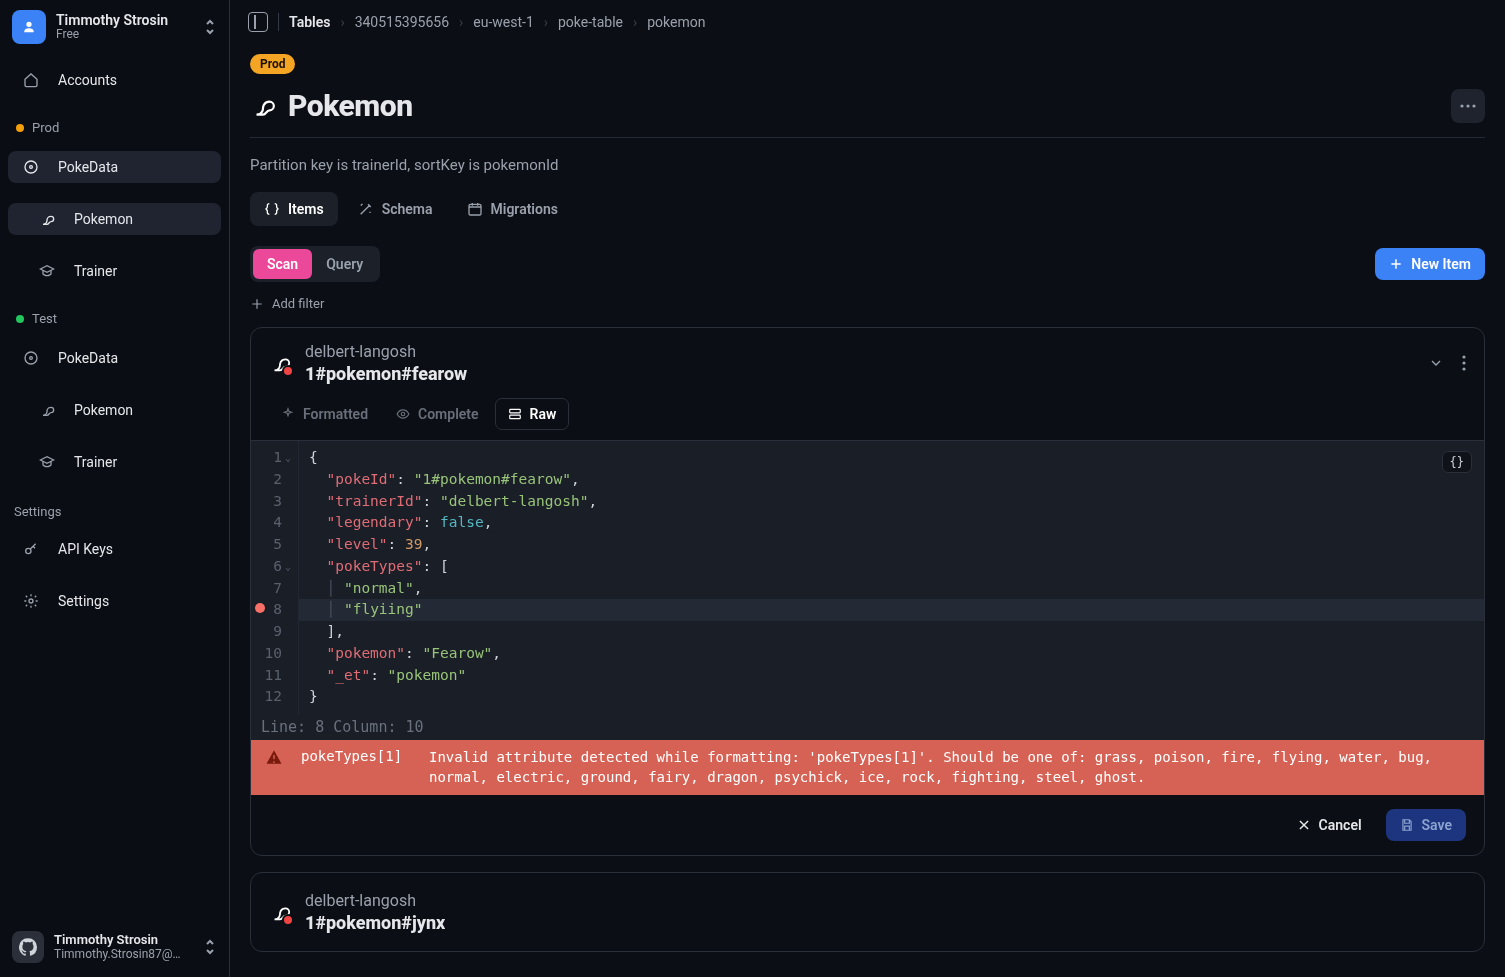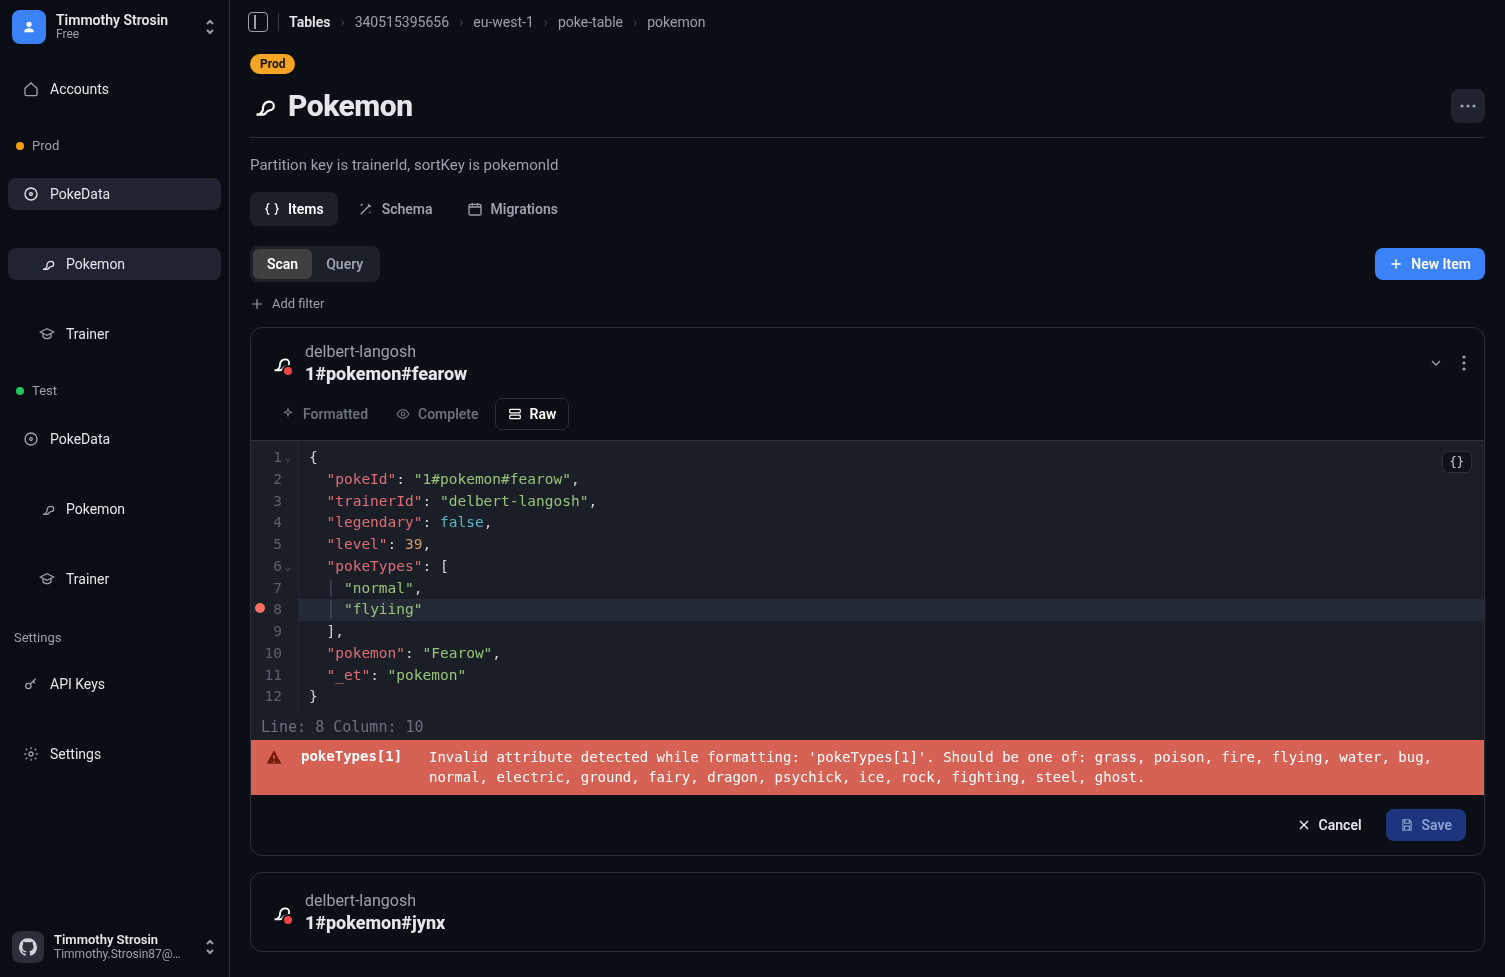--- a/index.html
+++ b/index.html
@@ -47,21 +47,21 @@
     display:flex;align-items:center;gap:10px;padding:10px 12px;
   }
   .avatar{
     width:34px;height:34px;border-radius:8px;background:#3b82f6;display:flex;align-items:center;justify-content:center;
   }
   .avatar svg{width:16px;height:16px;fill:#fff}
   .side-top .name{font-weight:600;font-size:14px;line-height:1.15}
   .side-top .plan{font-size:12px;color:var(--text-dim);line-height:1.15}
   .side-top .expand{margin-left:auto;color:var(--text-dim)}
   .side-row{
-    display:flex;align-items:center;gap:10px;padding:8px 14px;color:var(--text);font-size:14px;border-radius:8px;margin:19px 8px;cursor:default;
+    display:flex;align-items:center;gap:18px;padding:8px 14px;color:var(--text);font-size:14px;border-radius:8px;margin:10px 8px;cursor:default;
   }
   .side-row.selected{background:#1f2430}
   .side-row .ico{width:18px;display:flex;align-items:center;justify-content:center;color:var(--text-dim)}
   .side-row.selected .ico{color:var(--text)}
   .side-section{padding:14px 16px 6px;font-size:13px;color:var(--text-dim);display:flex;align-items:center;gap:8px}
   .dot{width:8px;height:8px;border-radius:50%}
   .dot.orange{background:var(--orange)}
   .dot.green{background:var(--green)}
   .child{padding-left:30px}
   .settings-header{padding:16px 14px 4px;color:var(--text-dim);font-size:13px}
@@ -95,21 +95,21 @@
 
   .tabs{display:flex;gap:6px;margin-top:18px}
   .tab{display:flex;align-items:center;gap:8px;padding:9px 14px;border-radius:8px;color:var(--text-dim);font-size:14px;font-weight:600}
   .tab .ico{color:var(--text-dim)}
   .tab.active{background:#1b2029;color:#fff}
   .tab.active .ico{color:#fff}
 
   .toolbar{display:flex;align-items:center;gap:12px;margin-top:20px}
   .seg{display:flex;background:#1b2029;border-radius:8px;padding:3px}
   .seg .opt{padding:7px 14px;border-radius:6px;font-size:14px;font-weight:600;color:var(--text-dim)}
-  .seg .opt.active{background:#404040;color:#fff}
+  .seg .opt.active{background:#ec4899;color:#fff}
   .add-filter{display:flex;align-items:center;gap:8px;color:var(--text-dim);font-size:13px;margin-top:14px}
   .btn-primary{
     margin-left:auto;background:var(--accent);color:#fff;border-radius:8px;padding:8px 14px;display:flex;align-items:center;gap:8px;font-weight:600;font-size:14px;
   }
 
   
   .card{
     border:1px solid var(--border);border-radius:12px;margin-top:16px;overflow:hidden;
   }
   .card-head{display:flex;align-items:center;gap:14px;padding:14px 18px}
@@ -139,21 +139,21 @@
   .kw{color:var(--code-kw)}
   .n{color:var(--code-num)}
   .g{color:#4b5160}
   .status{padding:4px 10px;color:#6a707b;font-family:ui-monospace,Menlo,monospace;font-size:15px}
   .error-banner{
     background:var(--red-bg);color:#1a0806;display:flex;gap:18px;align-items:flex-start;padding:8px 14px;font-family:ui-monospace,Menlo,monospace;font-size:14px;color:#230a06;
   }
   .error-banner,.error-banner *{color:#2a0c07}
   .error-banner{color:#2b0c07}
   .error-banner .eico{color:#5a0f07}
-  .error-banner .epath{font-weight:700;min-width:110px;color:#2b0c07}
+  .error-banner .epath{font-weight:400;min-width:110px;color:#2b0c07}
   .error-banner .emsg{flex:1;color:#2b0c07;line-height:1.4}
   .error-banner, .error-banner .emsg, .error-banner .epath{color:#2b0c07}
   .error-banner{color:#2b0c07}
   .error-banner *{color:#fff0}
   
   .error-banner{color:#3a1008}
   .error-banner .eico svg{fill:#7a1a0c}
   .error-banner .epath{color:#3a1008}
   .error-banner .emsg{color:#3a1008}
   

